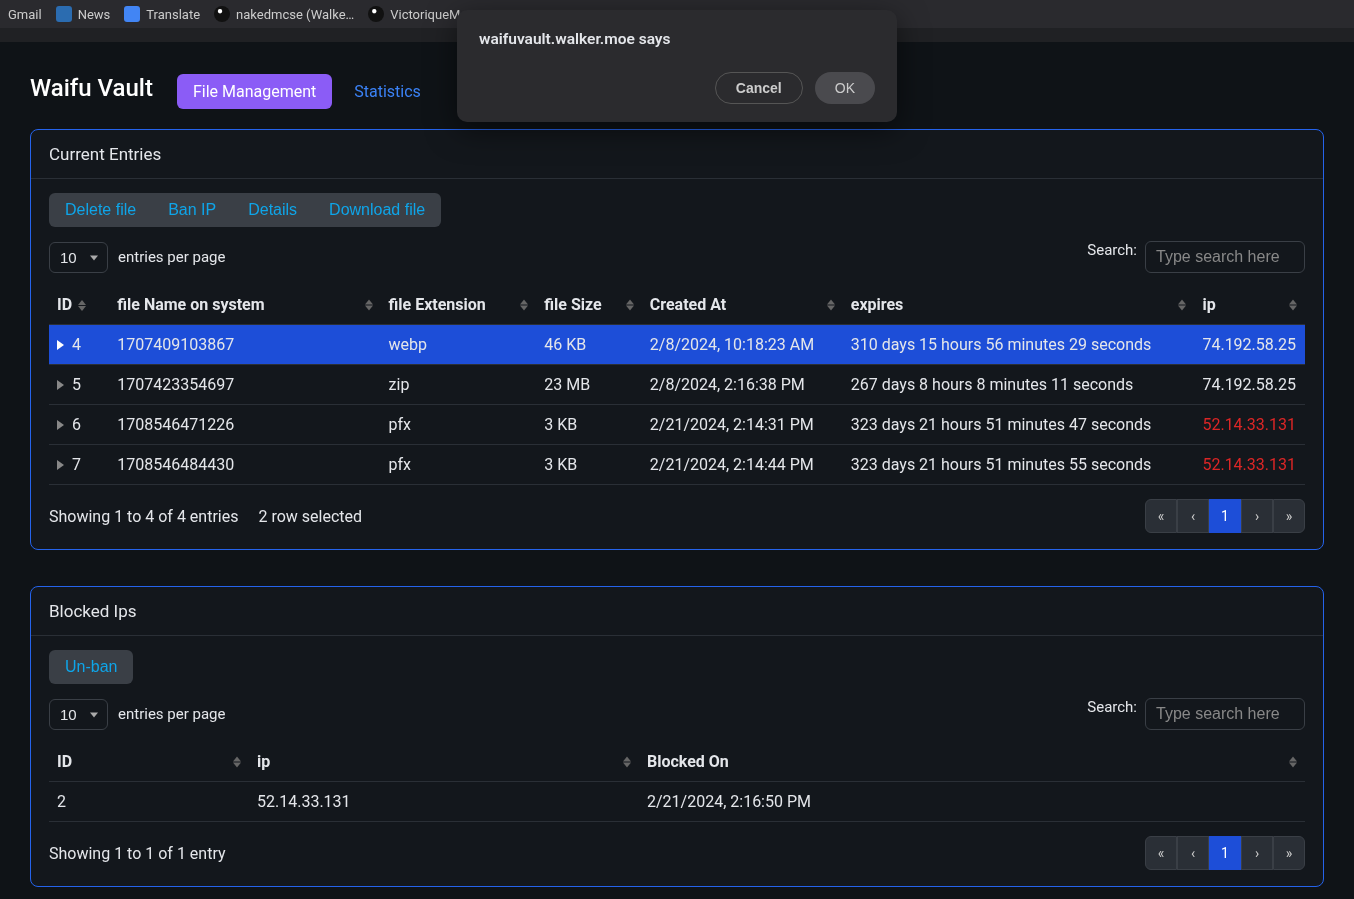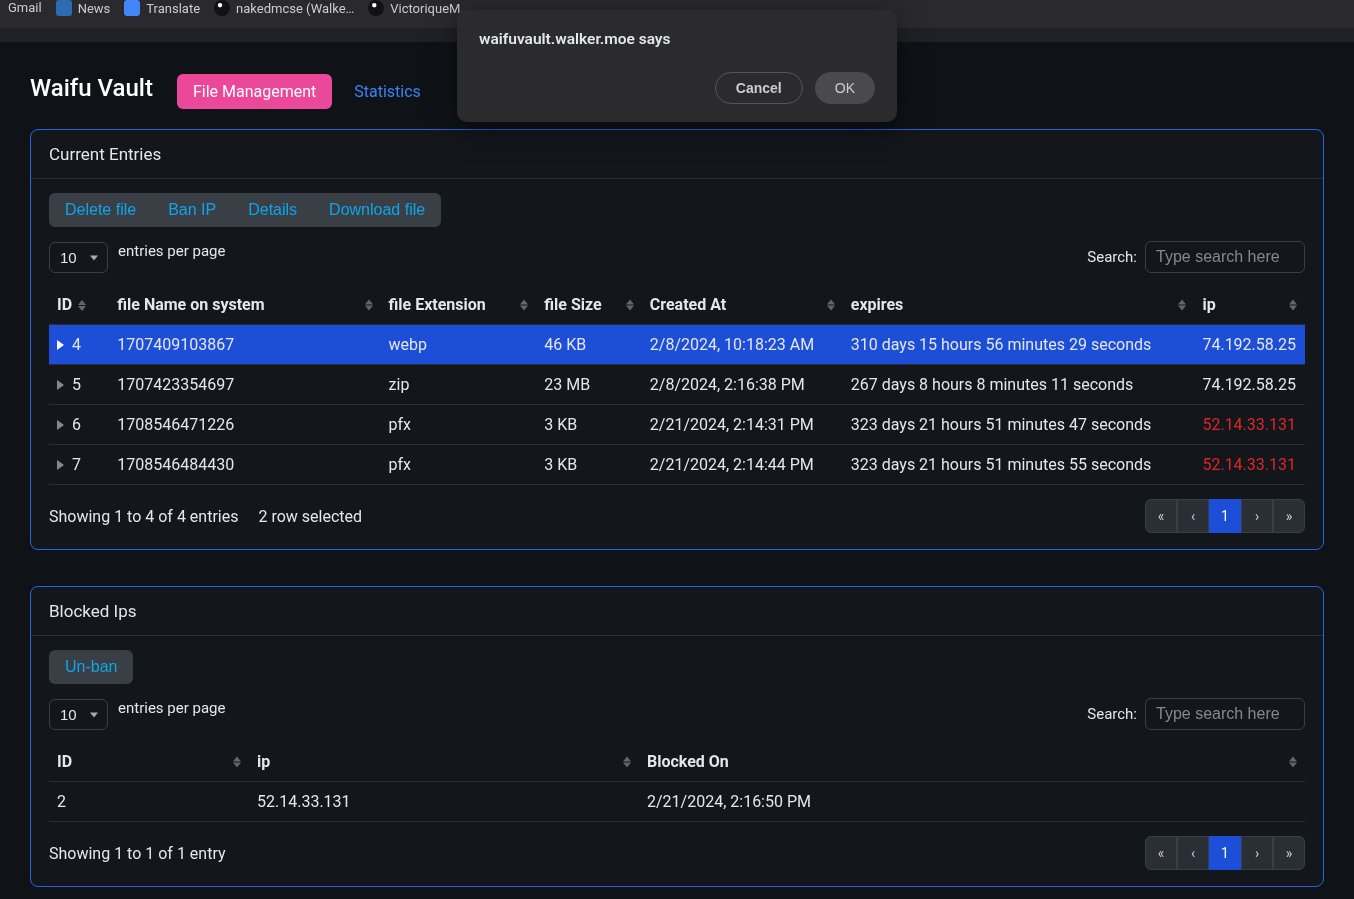--- a/index.html
+++ b/index.html
@@ -7,21 +7,21 @@
   body {
     background: #0f1317;
     font-family: -apple-system, BlinkMacSystemFont, "Segoe UI", Roboto, sans-serif;
     color: #e4e6ea;
     font-size: 15px;
   }
   .bookmarks-bar {
     background: #2a2a2e;
     height: 28px;
     display: flex;
-    align-items: flex-start;
+    align-items: center;
     padding: 0 8px;
     gap: 14px;
     font-size: 13px;
     color: #ccc;
   }
   .bookmarks-bar .bm-item { display: flex; align-items: center; gap: 6px; cursor: pointer; }
   .bm-icon { width: 16px; height: 16px; border-radius: 3px; display: inline-block; }
   .bm-gmail { color: #ccc; }
   .bm-news .bm-icon { background: #2b6cb0; }
   .bm-translate .bm-icon { background: #4285f4; }
@@ -37,21 +37,21 @@
   }
   .app-title { font-size: 24px; font-weight: 500; color: #fff; }
   .nav-tabs { display: flex; gap: 6px; align-items: center; }
   .nav-tab {
     padding: 8px 16px;
     border-radius: 6px;
     color: #3b82f6;
     cursor: pointer;
     font-size: 16px;
   }
-  .nav-tab.active { background: #ec4899; color: #fff; }
+  .nav-tab.active { background: #8b5cf6; color: #fff; }
 
   .panel {
     border: 1px solid #2563eb;
     border-radius: 8px;
     margin-bottom: 36px;
     background: #13171c;
   }
   .panel-header {
     padding: 14px 18px;
     border-bottom: 1px solid #2a2f36;
@@ -71,39 +71,39 @@
   .btn-row .btn:first-child { border-radius: 6px 0 0 6px; }
   .btn-row .btn:last-child { border-radius: 0 6px 6px 0; }
   .btn-row.single .btn { border-radius: 6px; }
 
   .controls-row {
     display: flex;
     align-items: center;
     justify-content: space-between;
     margin-bottom: 12px;
   }
-  .entries-per-page { display: flex; align-items: flex-start; gap: 10px; }
+  .entries-per-page { display: flex; align-items: center; gap: 10px; }
   .select-box {
     background: #13171c;
     border: 1px solid #3a3f46;
     color: #e4e6ea;
     padding: 6px 30px 6px 10px;
     border-radius: 6px;
     font-size: 15px;
     appearance: none;
     position: relative;
   }
   .select-wrap { position: relative; display: inline-block; }
   .select-wrap::after {
     content: "";
     position: absolute; right: 10px; top: 50%; transform: translateY(-30%);
     border-left: 4px solid transparent; border-right: 4px solid transparent;
     border-top: 5px solid #aaa;
   }
-  .search-group { display: flex; align-items: center; gap: 8px; }
+  .search-group { display: flex; align-items: flex-start; gap: 8px; }
   .search-input {
     background: #13171c;
     border: 1px solid #3a3f46;
     color: #e4e6ea;
     padding: 6px 10px;
     border-radius: 6px;
     font-size: 16px;
     width: 160px;
   }
   .search-input::placeholder { color: #888; }

